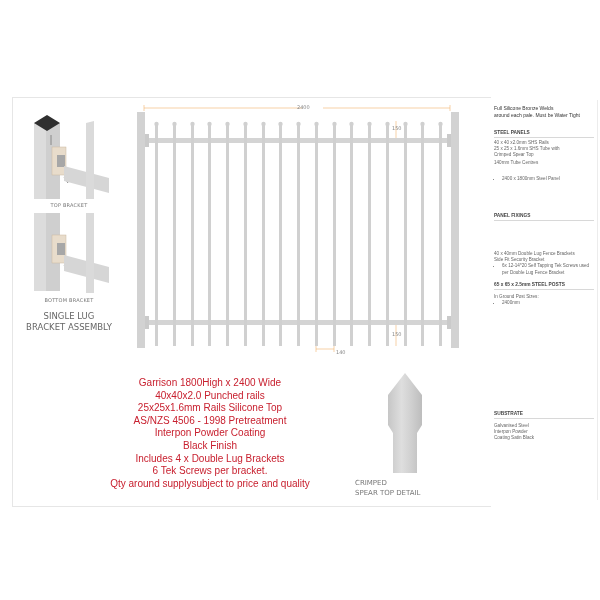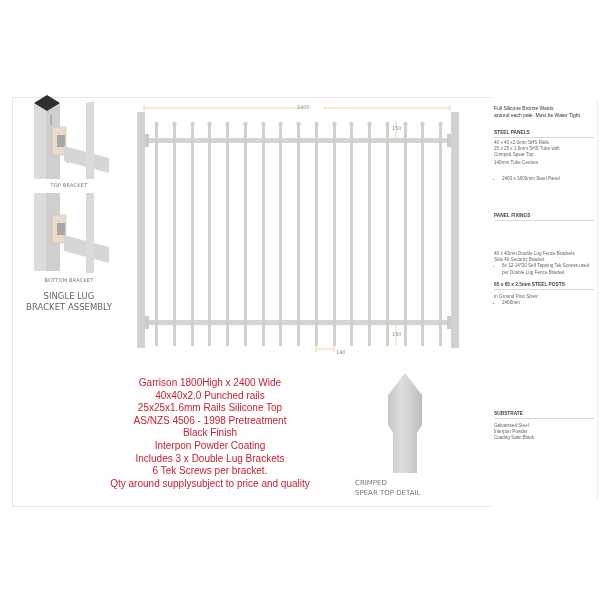--- a/index.html
+++ b/index.html
@@ -15,21 +15,21 @@
   .spear-caption { color:#777; font-size:7px; text-align:left; line-height:9.5px; }
   .dim { color:#888; font-size:5px; }
   ul { margin:0; padding-left:8px; }
 </style>
 </head>
 <body>
 
 <div class="frame"></div>
 <div class="right-border"></div>
 
-<div class="abs" style="left:14px;top:89px;width:110px;height:230px;">
+<div class="abs" style="left:14px;top:109px;width:110px;height:230px;">
   <svg class="abs" style="left:10px;top:2px;" width="90" height="88" viewBox="0 0 90 88">
     <rect x="10" y="12" width="26" height="76" fill="#dcdcdc"></rect>
     <rect x="22" y="12" width="14" height="76" fill="#cfcfcf"></rect>
     <polygon points="10,12 23,4 36,12 23,20" fill="#2f2f2f"></polygon>
     <rect x="28" y="36" width="14" height="28" fill="#e8dccb" stroke="#c9b89e" stroke-width="0.5"></rect>
     <rect x="33" y="44" width="8" height="12" fill="#a7a7a7"></rect>
     <line x1="27" y1="24" x2="27" y2="34" stroke="#888" stroke-width="1"></line>
     <line x1="40" y1="66" x2="44" y2="72" stroke="#888" stroke-width="1"></line>
     <polygon points="40,55 85,67 85,82 40,70" fill="#d6d6d6"></polygon>
     <polygon points="62,12 70,10 70,88 62,88" fill="#dadada"></polygon>
@@ -116,23 +116,23 @@
 <div class="dim abs" style="left:297px;top:104px;">2400</div>
 <div class="dim abs" style="left:392px;top:125px;">150</div>
 <div class="dim abs" style="left:392px;top:331px;">150</div>
 <div class="dim abs" style="left:336px;top:349px;">140</div>
 
 <div class="red-text abs" style="left:85px;top:377px;width:250px;">
   <div>Garrison 1800High x 2400 Wide</div>
   <div>40x40x2.0 Punched rails</div>
   <div>25x25x1.6mm Rails Silicone Top</div>
   <div>AS/NZS 4506 - 1998 Pretreatment</div>
+  <div>Interpon Powder Coating</div>
   <div>Black Finish</div>
-  <div>Interpon Powder Coating</div>
-  <div>Includes 3 x Double Lug Brackets</div>
+  <div>Includes 4 x Double Lug Brackets</div>
   <div>6 Tek Screws per bracket.</div>
   <div>Qty around supplysubject to price and quality</div>
 </div>
 
 <svg class="abs" style="left:385px;top:373px;" width="40" height="100" viewBox="0 0 40 100">
   <defs>
     <linearGradient id="sg" x1="0" x2="1" y1="0" y2="0">
       <stop offset="0" stop-color="#c6c6c6"></stop>
       <stop offset="0.4" stop-color="#dedede"></stop>
       <stop offset="0.7" stop-color="#cfcfcf"></stop>

